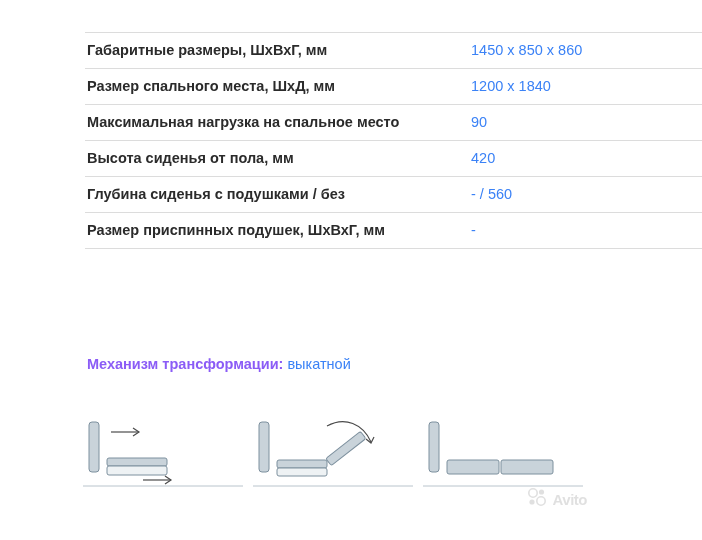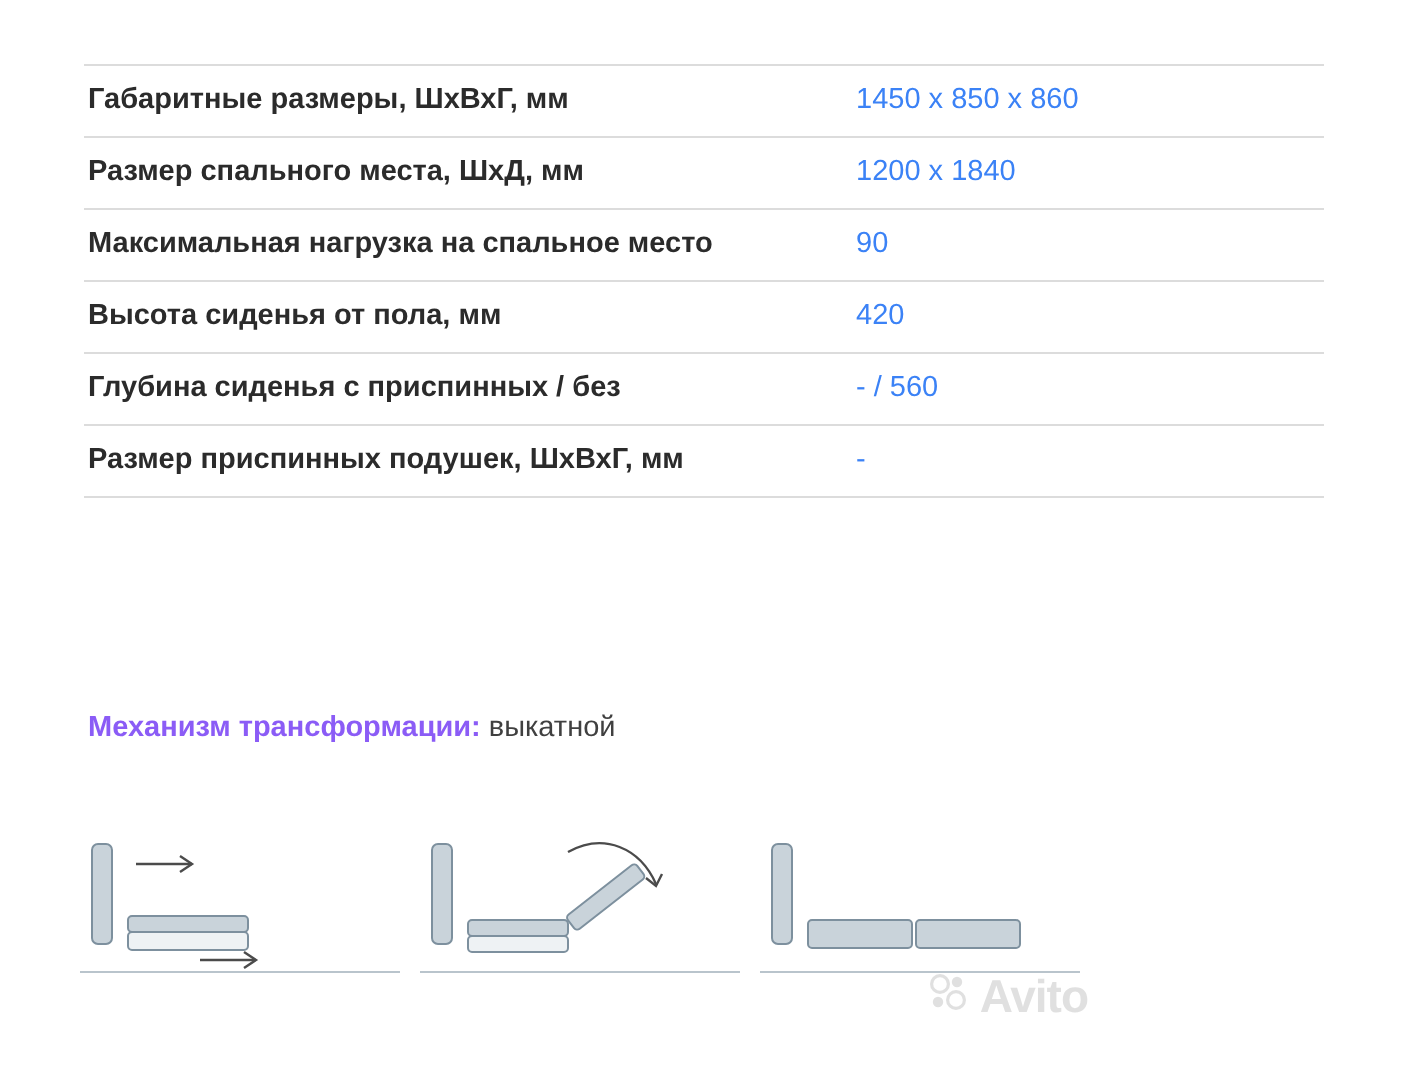--- a/index.html
+++ b/index.html
@@ -12,20 +12,21 @@
     background: #ffffff;
     font-family: "Liberation Sans", sans-serif;
     color: #2b2b2b;
     overflow: hidden;
     position: relative;
   }
   .page {
     position: relative;
     width: 558px;
     height: 540px;
+    margin-left: 43px;
   }
 
   
   .spec-table {
     position: absolute;
     left: 42px;
     top: 32px;
     width: 620px;
     border-collapse: collapse;
   }
@@ -60,21 +61,21 @@
     top: 356px;
     font-size: 14.5px;
     white-space: nowrap;
   }
   .mech-line .mech-label {
     font-weight: 700;
     color: #8b5cf6;
   }
   .mech-line .mech-value {
     font-weight: 400;
-    color: #404040;
+    color: #3b82f6;
     margin-left: 4px;
   }
 
   
   .diagrams {
     position: absolute;
     left: 40px;
     top: 410px;
     width: 620px;
     height: 95px;
@@ -91,21 +92,21 @@
   .watermark {
     position: absolute;
     right: 14px;
     bottom: 28px;
     display: flex;
     align-items: center;
     gap: 5px;
     opacity: 0.30;
   }
   .watermark .wm-text {
-    font-size: 23px;
+    font-size: 15px;
     font-weight: 700;
     letter-spacing: -0.5px;
     color: #9a9a9a;
     font-family: "Liberation Sans", sans-serif;
     text-align: center;
   }
 </style>
 </head>
 <body>
 
@@ -123,21 +124,21 @@
       </tr>
       <tr>
         <td class="label">Максимальная нагрузка на спальное место</td>
         <td class="value">90</td>
       </tr>
       <tr>
         <td class="label">Высота сиденья от пола, мм</td>
         <td class="value">420</td>
       </tr>
       <tr>
-        <td class="label">Глубина сиденья с приспинных / без</td>
+        <td class="label">Глубина сиденья с подушками / без</td>
         <td class="value">- / 560</td>
       </tr>
       <tr>
         <td class="label">Размер приспинных подушек, ШхВхГ, мм</td>
         <td class="value">-</td>
       </tr>
     </tbody>
   </table>
 
   <div class="mech-line">

